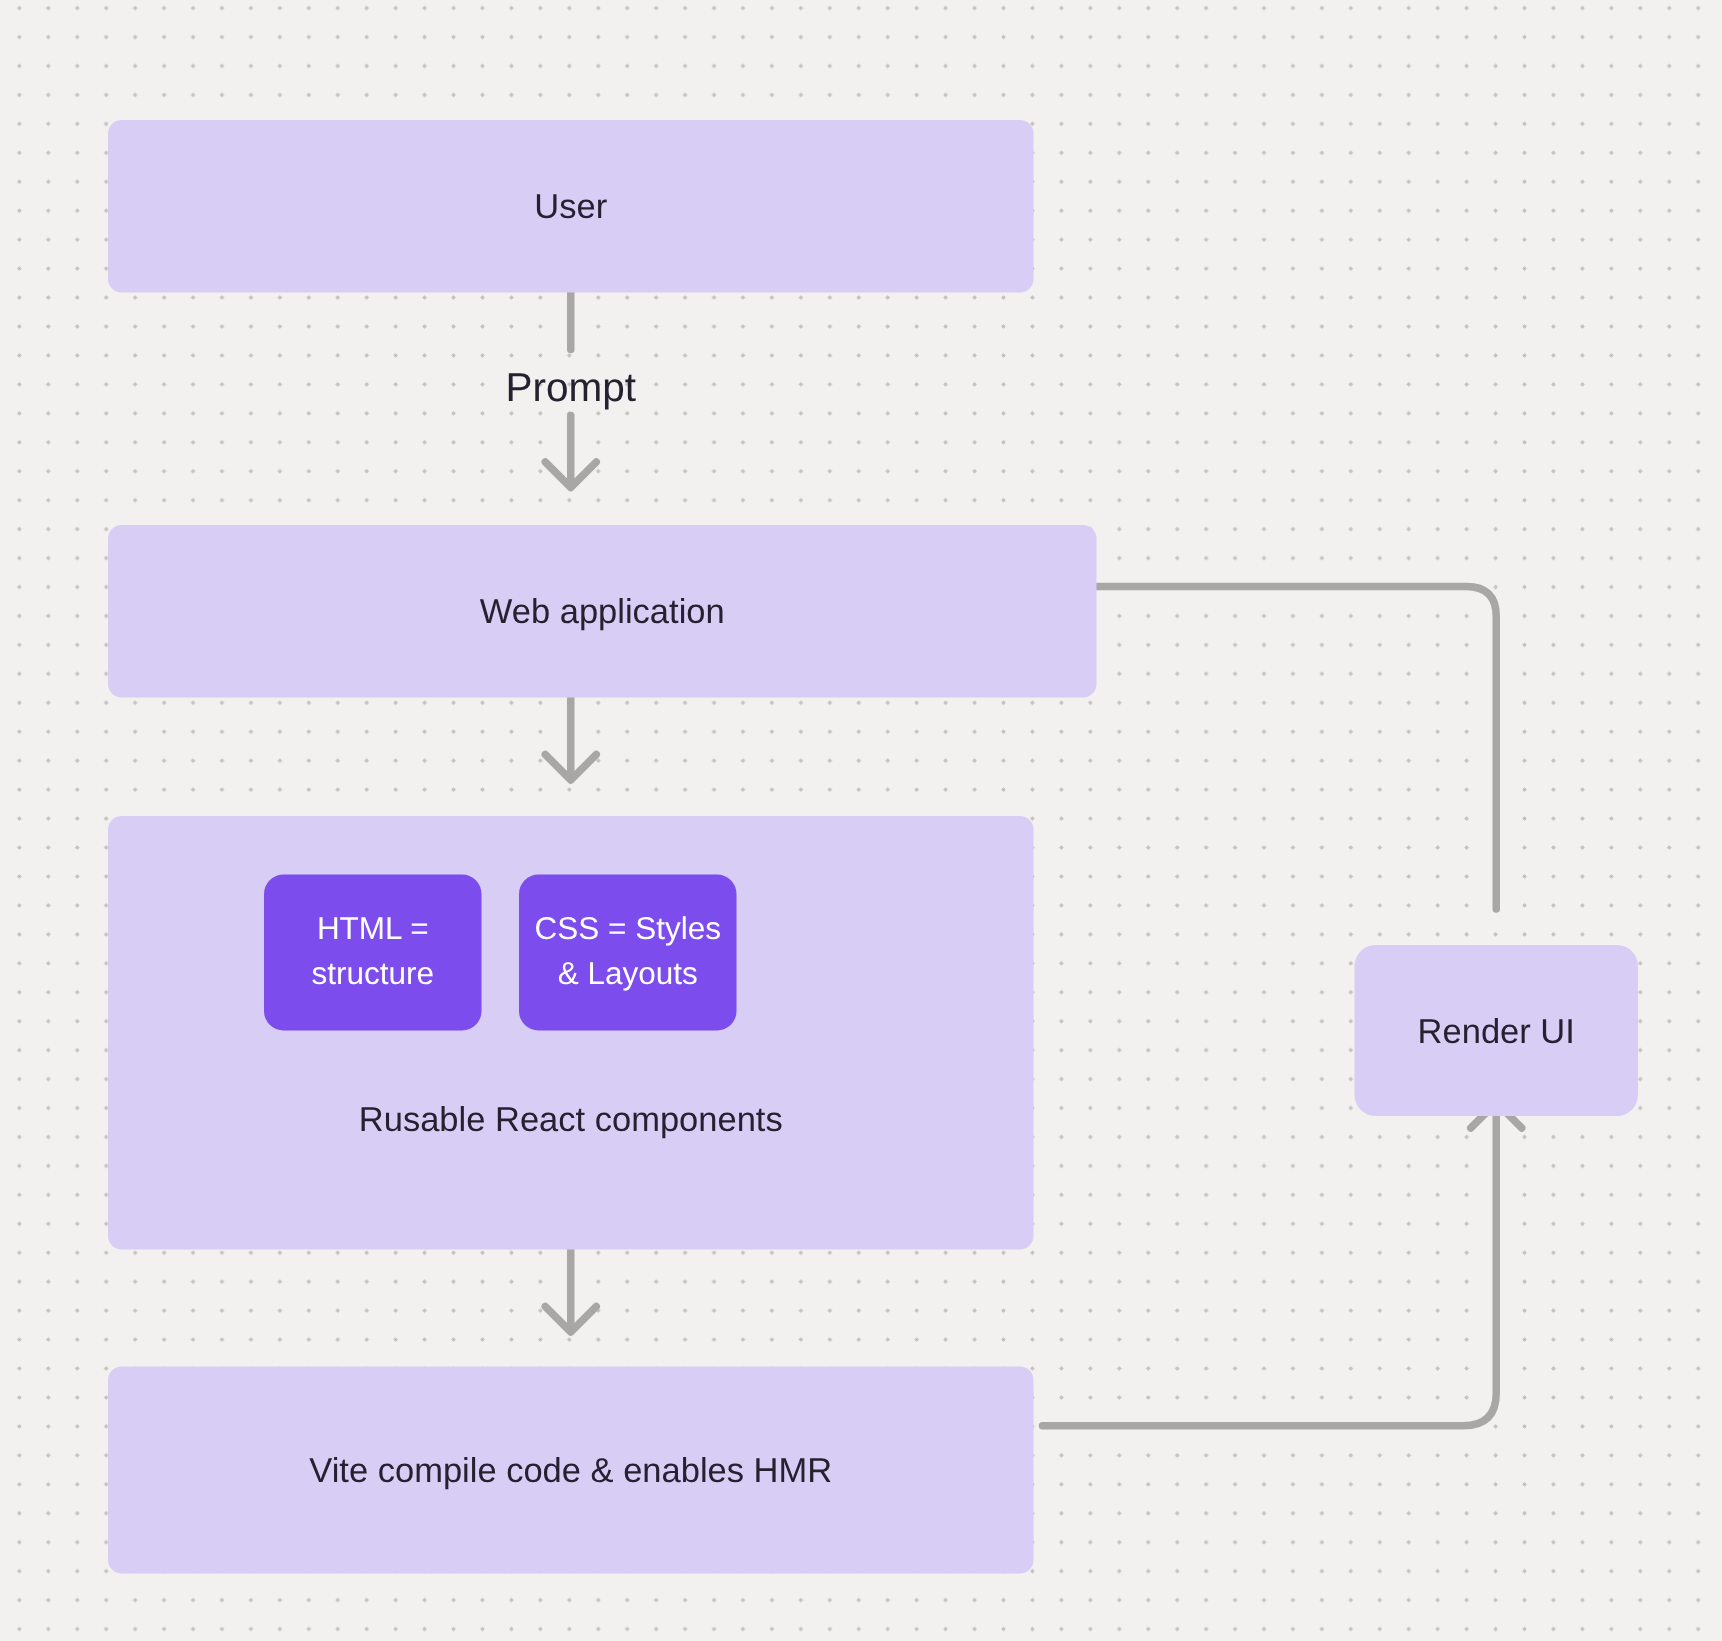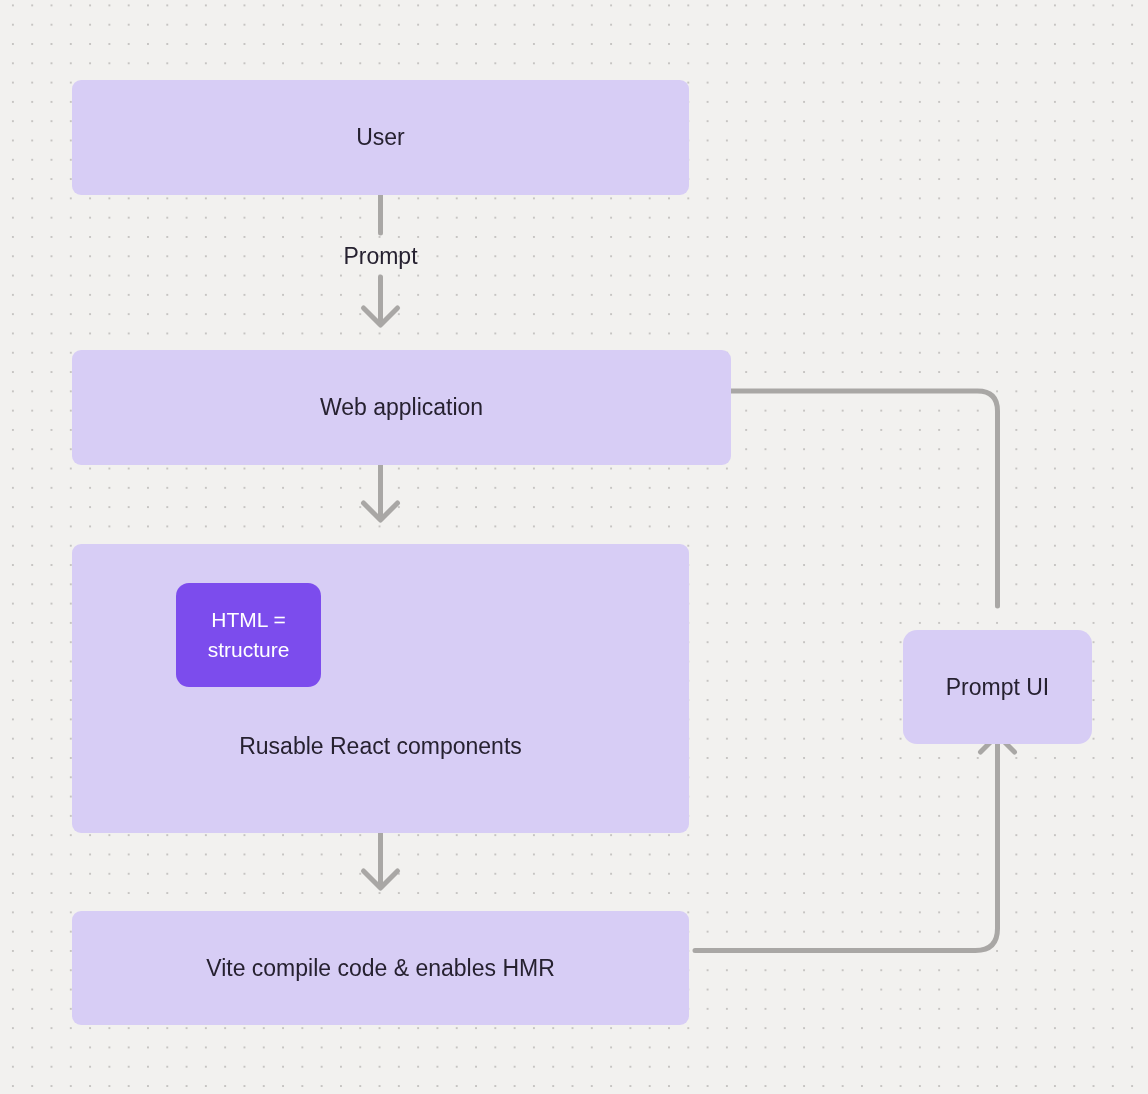--- a/index.html
+++ b/index.html
@@ -19,40 +19,40 @@
   .edges{position:absolute; left:0; top:0; width:1148px; height:1094px; pointer-events:none;}
   .edge{stroke:var(--edge-color); stroke-width:5; fill:none; stroke-linecap:round; stroke-linejoin:round;}
   .node{
     position:absolute; background:var(--node-fill); border-radius:9px;
     display:flex; align-items:center; justify-content:center;
     color:var(--text-dark); font-size:23px; text-align:center;margin-top:17px;
   }
   .node-user{left:72px; top:63px;  width:617px; height:115px;}
   .node-webapp{left:72px; top:333px; width:659px; height:115px;}
   .node-group{left:72px; top:527px; width:617px; height:289px; display:block;}
-  .node-vite{left:72px; top:894px; width:617px; height:114px;}
+  .node-vite{left:72px; top:894px; width:617px; height:138px;}
   .node-render{left:903px; top:613px; width:189px; height:114px; border-radius:14px;}
   .group-row{
     position:absolute; left:65px; top:39px; width:487px;
     display:flex; gap:25px;padding-left:39px;
   }
   .chip{
     width:145px; height:104px; background:var(--accent-fill); border-radius:13px;
     color:var(--text-light); font-size:21px; line-height:30px;
     display:flex; align-items:center; justify-content:center; text-align:center;
     padding:0 9px; box-sizing:border-box;
   }
   .group-caption{
     position:absolute; left:0; top:716px; width:617px;
     text-align:center; color:var(--text-dark); font-size:23px;
   }
   .node-group .group-caption{top:189px;}
   .edge-label{
     position:absolute; left:310px; top:243px; width:141px;
-    text-align:center; color:var(--text-dark); font-size:23px;
+    text-align:center; color:var(--text-dark); font-size:27px;
   }
 </style>
 </head>
 <body>
 
 <div class="canvas">
 
   <svg class="edges" viewBox="0 0 1148 1094">
 
     <path class="edge" d="M 380.5 184 V 233"></path>
@@ -81,25 +81,28 @@
 
   <div class="node node-webapp">
     <span>Web application</span>
   </div>
 
   <div class="node node-group">
     <div class="group-row">
       <div class="chip">
         <span>HTML = structure</span>
       </div>
+      <div class="chip">
+        <span>CSS = Styles &amp; Layouts</span>
+      </div>
     </div>
     <div class="group-caption">Rusable React components</div>
   </div>
 
   <div class="node node-vite">
     <span>Vite compile code &amp; enables HMR</span>
   </div>
 
   <div class="node node-render">
-    <span>Prompt UI</span>
+    <span>Render UI</span>
   </div>
 
 </div>
 
 </body></html>

